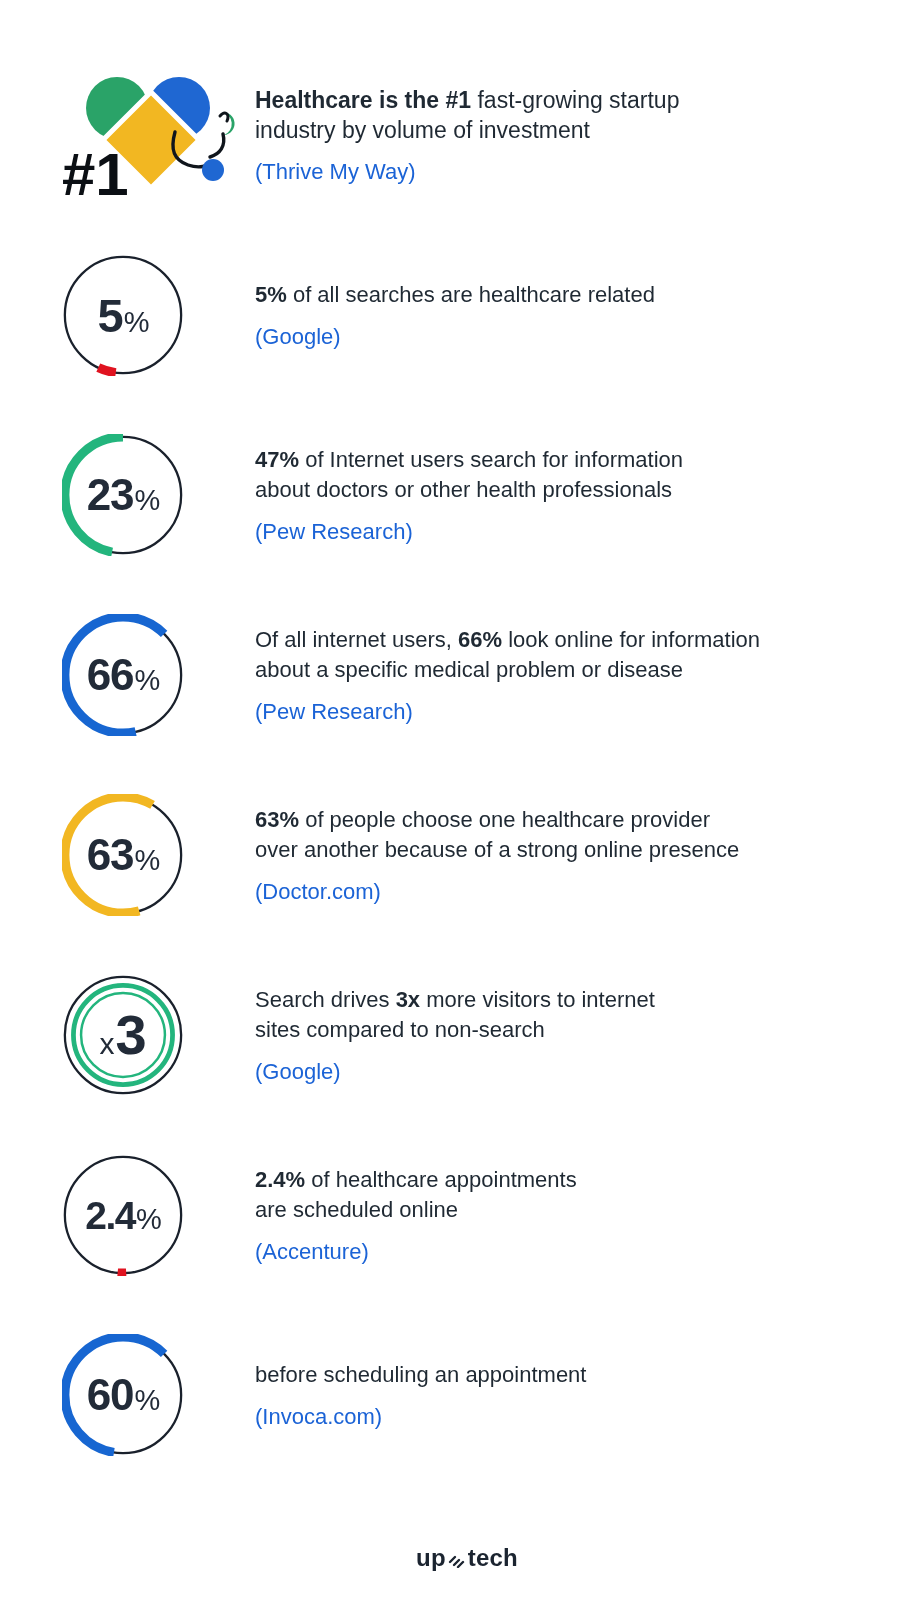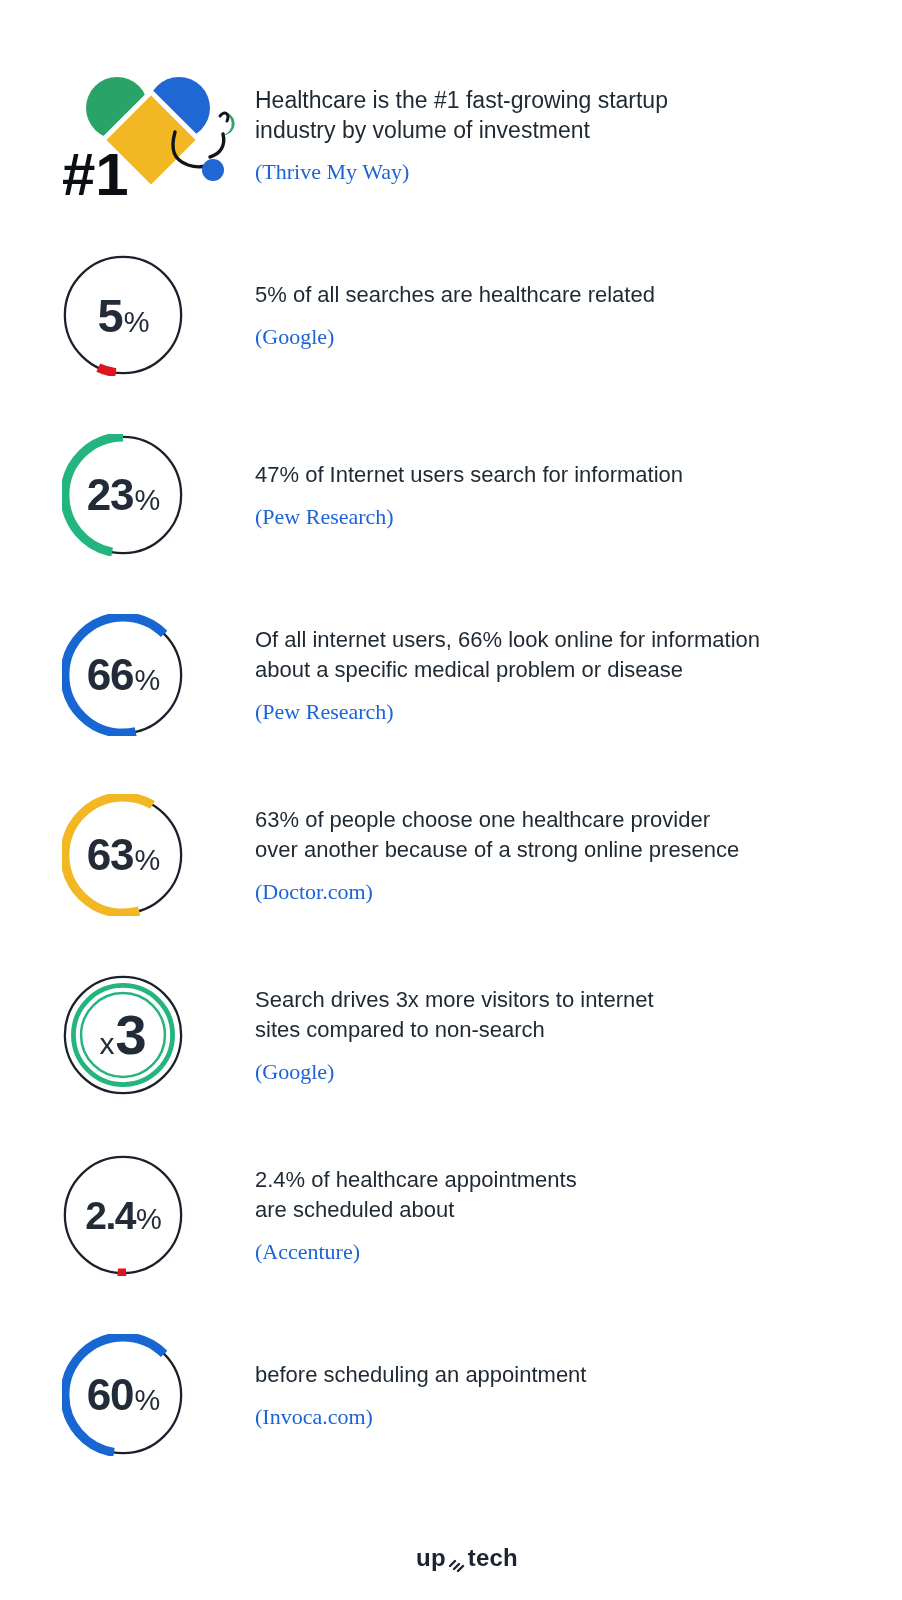--- a/index.html
+++ b/index.html
@@ -16,43 +16,43 @@
     color:var(--text-dark);
   }
   .container{width:902px;padding:72px 30px 0 62px;}
   .row{display:flex;align-items:center;}
   .col-gauge{flex:0 0 193px;}
   
   .hero-logo{width:177px;height:126px;position:relative;}
   .hero .text-block{flex:1;}
   .headline{font-size:23px;line-height:30px;color:var(--text-dark);}
   .tline{display:block;}
-  .b{font-weight:400;}
-  .source{font-size:22px;line-height:26px;color:var(--link-blue);margin-top:14px;display:inline-block;cursor:pointer;font-family:Liberation Serif, serif;}
+  .b{font-weight:700;}
+  .source{font-size:22px;line-height:26px;color:var(--link-blue);margin-top:14px;display:inline-block;cursor:pointer;}
   
   .stat-row{margin-top:58px;}
   .stat-row.first{margin-top:56px;}
   .circle-wrap{width:122px;height:122px;position:relative;}
   .gauge-svg{width:122px;height:122px;display:block;}
   .gauge-svg .ring{fill:none;stroke:var(--ring-dark);stroke-width:2.4;}
   .gauge-svg .arc{fill:none;stroke-width:9.5;}
   .gauge-svg .ring2{fill:none;stroke-width:5;}
   .gauge-svg .ring3{fill:none;stroke-width:2.6;}
   .gauge-label{position:absolute;inset:0;display:flex;align-items:center;justify-content:center;}
   .label-inner{display:inline-block;line-height:1;white-space:nowrap;}
   .gauge-label .num{font-size:44px;font-weight:800;letter-spacing:-1px;color:#222b38;}
   .gauge-label .prefix{font-size:30px;font-weight:400;color:#222b38;margin-right:1px;}
   .gauge-label .suffix{font-size:29px;font-weight:400;color:#222b38;margin-left:1px;}
   .stat-row.len1 .num{font-size:47px;}
   .stat-row.len3 .num{font-size:39px;letter-spacing:-1.5px;margin-top:24px;}
   .stat-row.rings .num{font-size:56px;}
   .stat-text{font-size:22px;line-height:30px;color:var(--text-dark);}
   
   .footer{margin-top:88px;display:flex;justify-content:center;align-items:center;padding-bottom:30px;}
-  .brand{display:flex;align-items:flex-end;}
+  .brand{display:flex;align-items:flex-start;}
   .brand-text{font-size:24px;font-weight:700;color:var(--footer-dark);letter-spacing:.2px;}
   .brand-icon{width:20px;height:20px;margin:4px 1px 0 1px;}
   
   .badge-text{font-family:"Liberation Sans","DejaVu Sans",sans-serif;font-weight:800;font-size:60px;fill:#0b0f14;}
 </style>
 </head>
 <body>
 
 <div class="container">
 
@@ -113,20 +113,21 @@
 
         </svg>
         <div class="gauge-label">
           <span class="label-inner"><span class="prefix"></span><span class="num">23</span><span class="suffix">%</span></span>
         </div>
       </div>
     </div>
     <div class="text-block">
       <p class="stat-text">
             <span class="tline"><span class="b">47%</span><span> of Internet users search for information</span></span>
+            <span class="tline"><span>about doctors or other health professionals</span></span>
           </p>
       <span class="source">(Pew Research)</span>
     </div>
   </section>
 
   <section class="row stat-row gauge len2">
     <div class="col-gauge">
       <div class="circle-wrap">
         <svg class="gauge-svg" viewBox="0 0 128 128">
           <circle class="ring" cx="64" cy="64" r="61"></circle>
@@ -201,21 +202,21 @@
 
         </svg>
         <div class="gauge-label">
           <span class="label-inner"><span class="prefix"></span><span class="num">2.4</span><span class="suffix">%</span></span>
         </div>
       </div>
     </div>
     <div class="text-block">
       <p class="stat-text">
             <span class="tline"><span class="b">2.4%</span><span> of healthcare appointments</span></span>
-            <span class="tline"><span>are scheduled about</span></span>
+            <span class="tline"><span>are scheduled online</span></span>
           </p>
       <span class="source">(Accenture)</span>
     </div>
   </section>
 
   <section class="row stat-row gauge len2">
     <div class="col-gauge">
       <div class="circle-wrap">
         <svg class="gauge-svg" viewBox="0 0 128 128">
           <circle class="ring" cx="64" cy="64" r="61"></circle>

